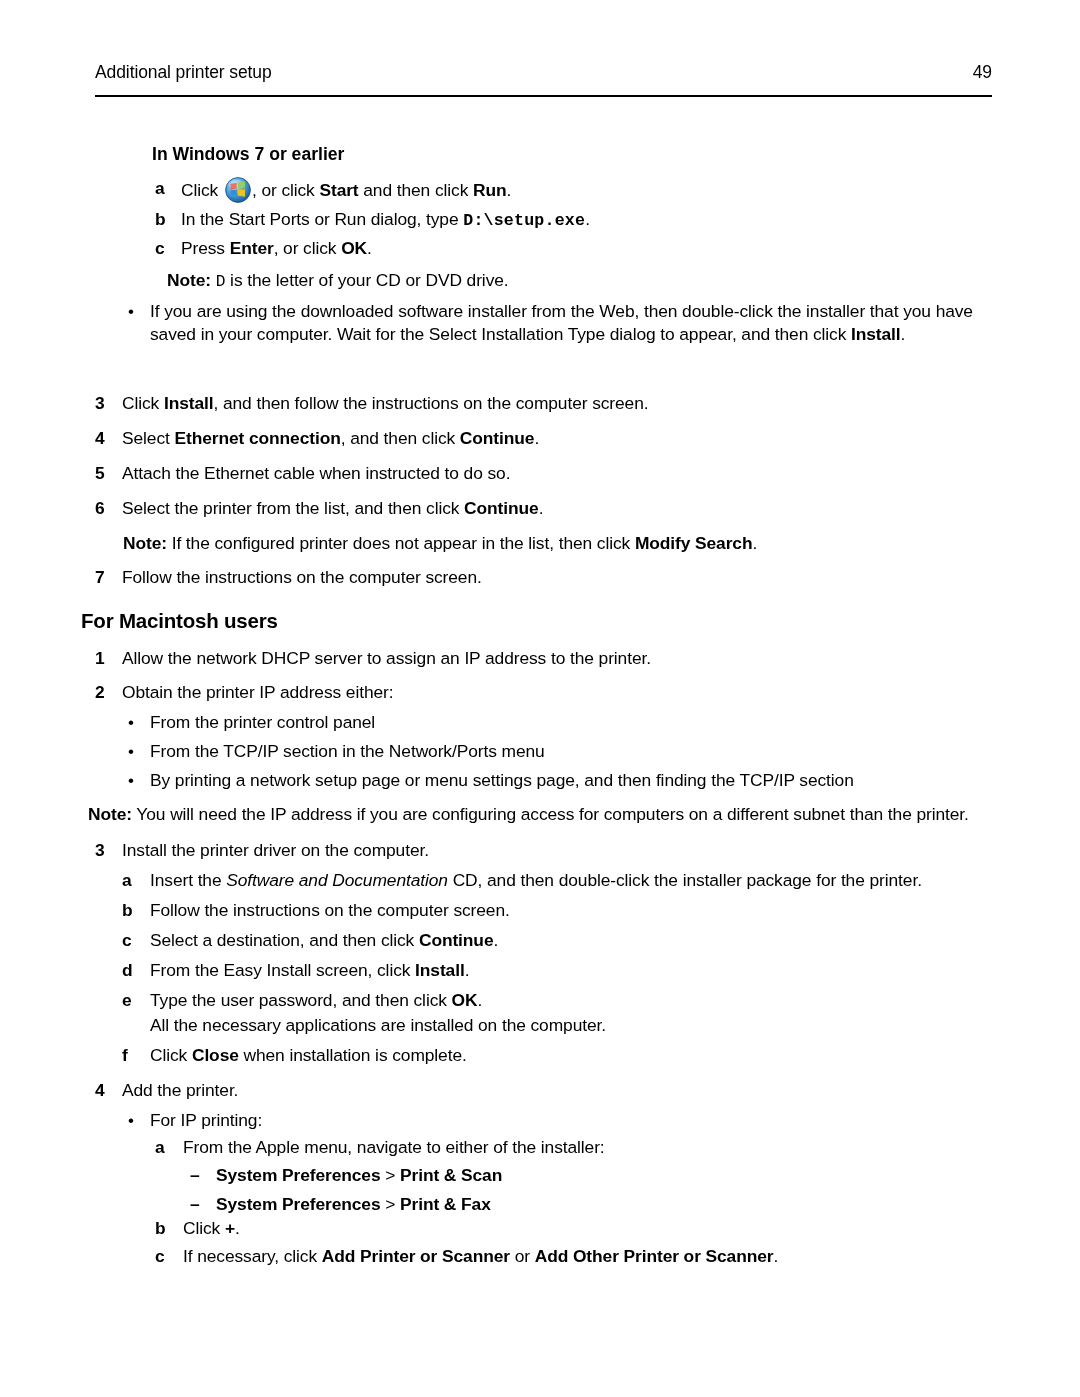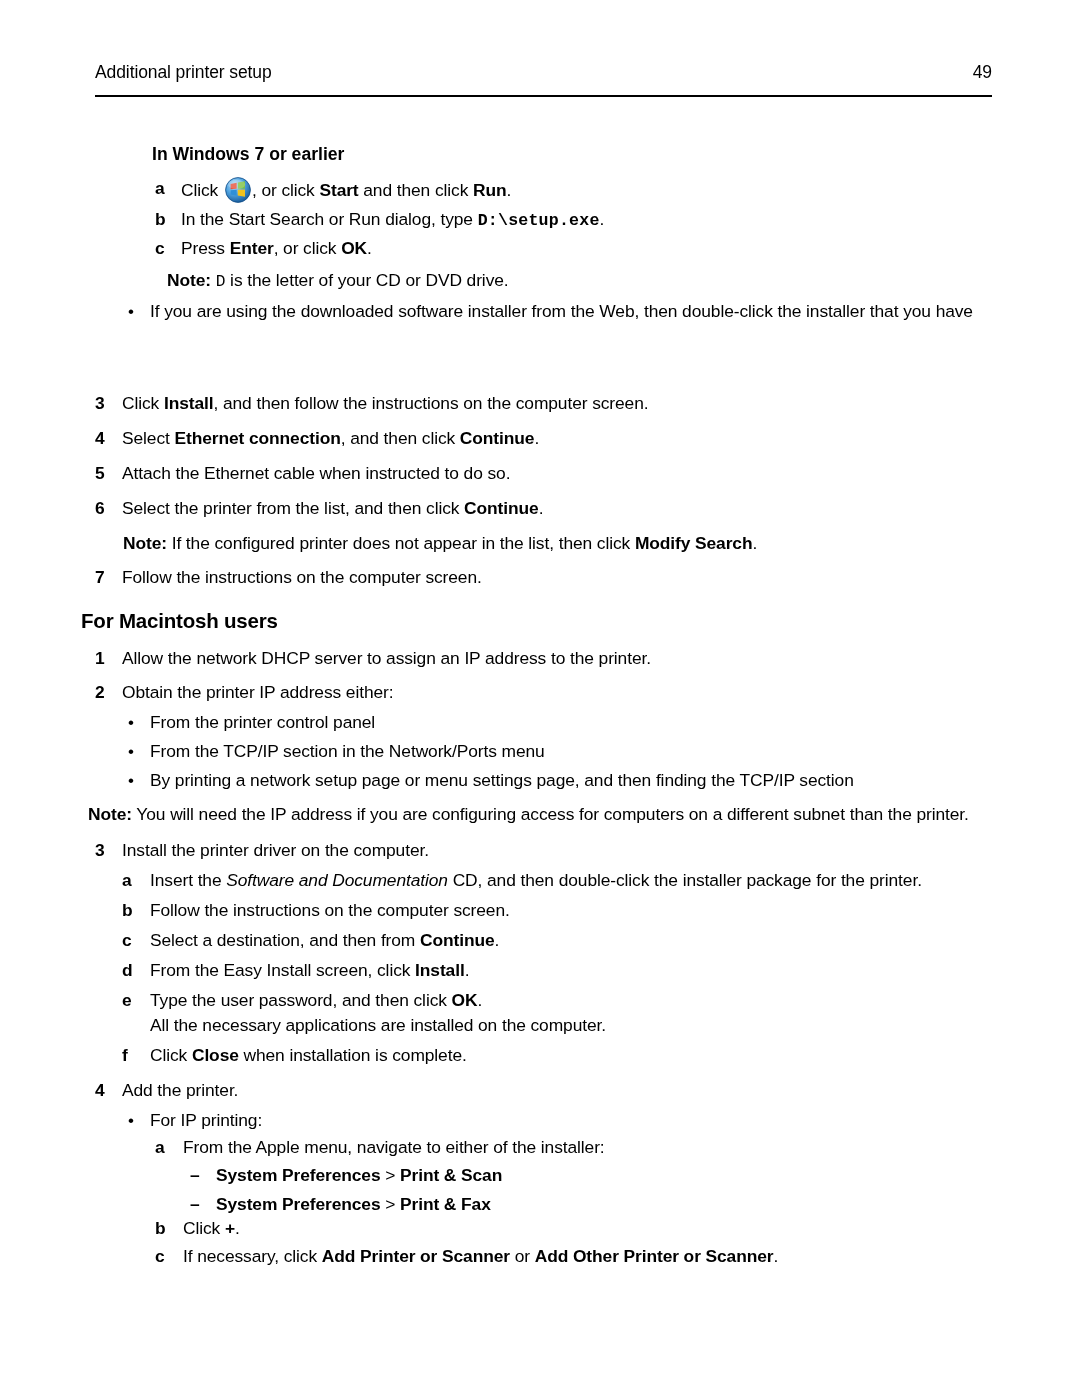--- a/index.html
+++ b/index.html
@@ -148,40 +148,43 @@
               <path d="M7.4,7.6 L14.6,7.4 L14.6,14.7 L7.4,13.4 Z" fill="#f2c21c"></path>
             </g>
             <ellipse cx="11.6" cy="7.4" rx="8.6" ry="4.6" fill="#ffffff" opacity="0.20"></ellipse>
           </svg></span><span>, or click </span><b>Start</b><span> and then click </span><b>Run</b><span>.</span>
     </span>
   </div>
 
   <div class="row line" style="left:155px; top:208px; width:780px;">
     <span class="marker">b</span>
     <span class="body-text" style="padding-left:26px;">
-      <span>In the Start Search or Run dialog, type </span><span class="mono-b">D:\setup.exe</span><span>.</span>
+      <span>In the Start Ports or Run dialog, type </span><span class="mono-b">D:\setup.exe</span><span>.</span>
     </span>
   </div>
 
   <div class="row line" style="left:155px; top:237px; width:780px;">
     <span class="marker">c</span>
     <span class="body-text" style="padding-left:26px;">
       <span>Press </span><b>Enter</b><span>, or click </span><b>OK</b><span>.</span>
     </span>
   </div>
 
   <div class="row line" style="left:167px; top:269px; width:780px;">
     <b>Note:</b><span>&nbsp;</span><span class="mono">D</span><span> is the letter of your CD or DVD drive.</span>
   </div>
 
   <div class="row line" style="left:128px; top:300px; width:880px;">
     <span class="bullet-dot">•</span>
     <span class="body-text" style="padding-left:22px;">
       <span>If you are using the downloaded software installer from the Web, then double‑click the installer that you have</span>
     </span>
+  </div>
+  <div class="row line" style="left:150px; top:323px; width:880px;">
+    <span>saved in your computer. Wait for the Select Installation Type dialog to appear, and then click </span><b>Install</b><span>.</span>
   </div>
 
 
   <div class="row line" style="left:95px; top:392px; width:880px;">
     <span class="marker">3</span>
     <span class="body-text" style="padding-left:27px;">
       <span>Click </span><b>Install</b><span>, and then follow the instructions on the computer screen.</span>
     </span>
   </div>
 
@@ -255,21 +258,21 @@
   </div>
 
   <div class="row line" style="left:122px; top:899px; width:900px;">
     <span class="marker">b</span>
     <span class="body-text" style="padding-left:28px;">Follow the instructions on the computer screen.</span>
   </div>
 
   <div class="row line" style="left:122px; top:929px; width:900px;">
     <span class="marker">c</span>
     <span class="body-text" style="padding-left:28px;">
-      <span>Select a destination, and then from </span><b>Continue</b><span>.</span>
+      <span>Select a destination, and then click </span><b>Continue</b><span>.</span>
     </span>
   </div>
 
   <div class="row line" style="left:122px; top:959px; width:900px;">
     <span class="marker">d</span>
     <span class="body-text" style="padding-left:28px;">
       <span>From the Easy Install screen, click </span><b>Install</b><span>.</span>
     </span>
   </div>
 

